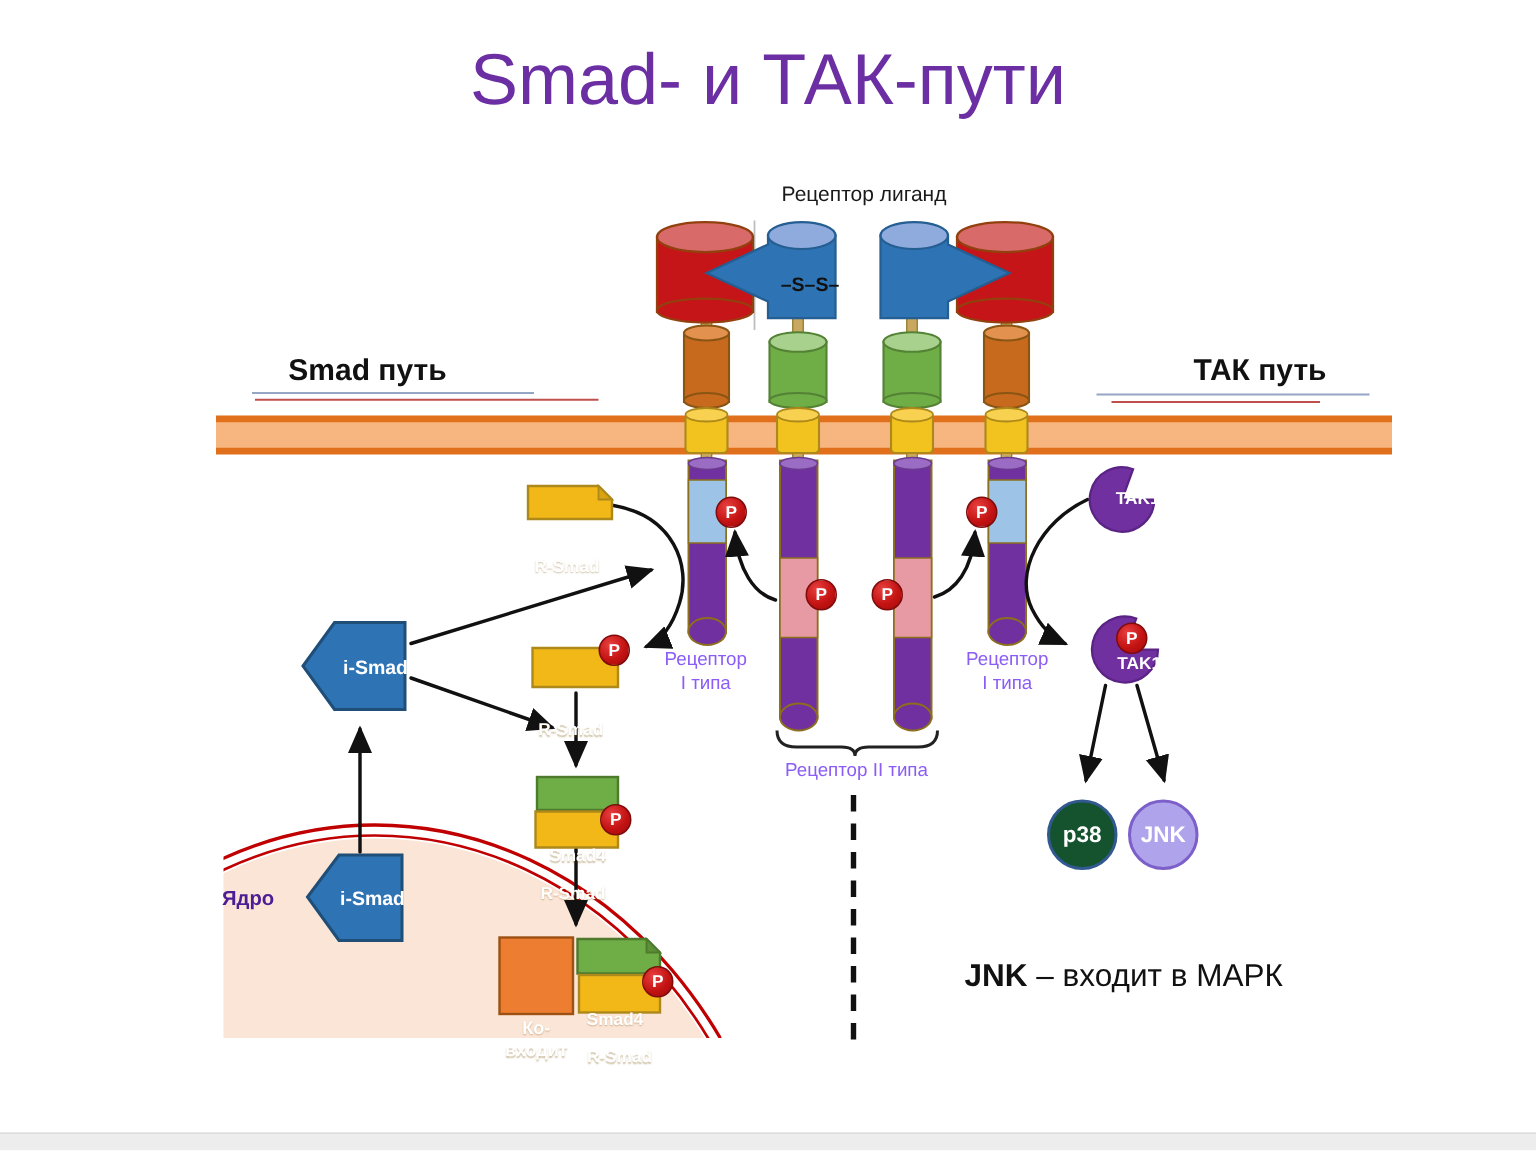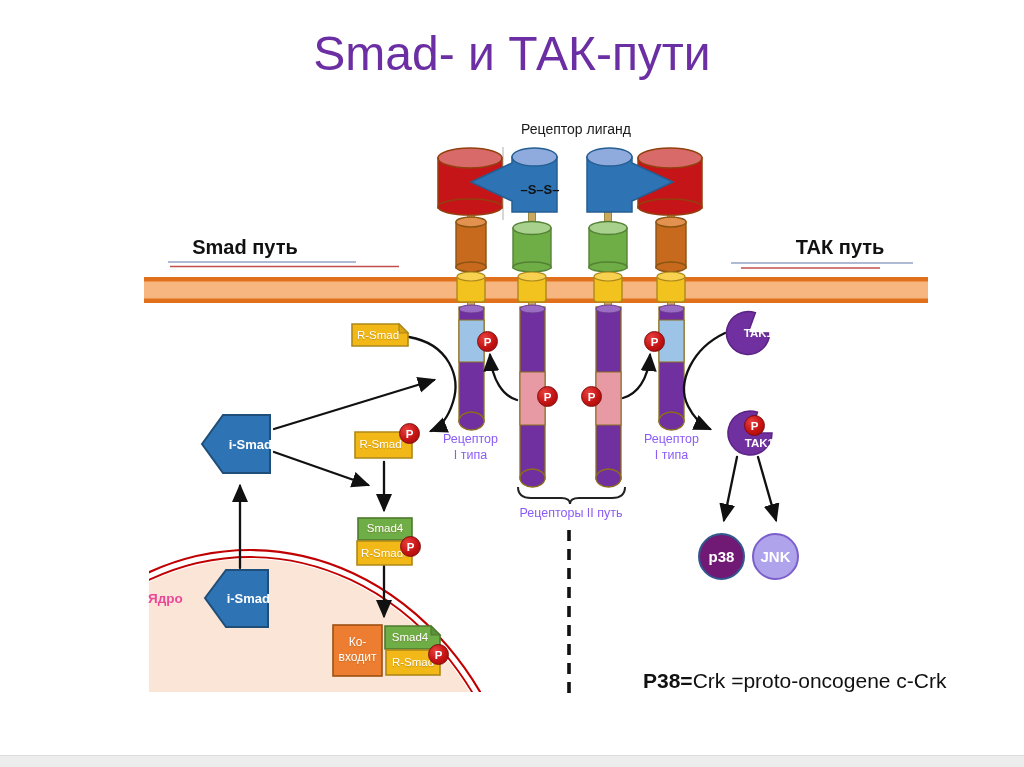--- a/index.html
+++ b/index.html
@@ -1,35 +1,35 @@
 <!DOCTYPE html>
 <html><head>
 <meta charset="utf-8">
 <style>
   html,body{margin:0;padding:0;background:#fff;}
   #slide{position:relative;width:1024px;height:767px;background:#ffffff;overflow:hidden;
          font-family:"Liberation Sans",sans-serif;}
   #diagram-svg{position:absolute;left:0;top:0;z-index:1;}
-  .txt{position:absolute;z-index:3;color:#ec4899;}
+  .txt{position:absolute;z-index:3;color:#4c1d95;}
   .ctr{text-align:center;}
   .prel{white-space:pre-line;}
   #page-title{left:0;right:0;top:26px;font-size:48px;color:#6B2EA3;text-align:center;letter-spacing:0px;}
   .section-label{font-size:20px;font-weight:bold;color:#111;}
   .small-label{font-size:12.5px;line-height:1.28;color:#8b5cf6;}
   .dimeric{font-size:14px;color:#1a1a1a;}
   .ss{font-size:13px;font-weight:bold;color:#111;}
-  .tag-text{color:#fff;font-weight:normal;font-size:11.5px;text-shadow:0 1px 1px rgba(120,80,0,.35);}
+  .tag-text{color:#fff;font-weight:bold;font-size:11.5px;text-shadow:0 1px 1px rgba(120,80,0,.35);margin-top:43px;}
   .shape-text{color:#fff;font-weight:bold;text-align:right;}
   .p-circle{position:absolute;z-index:4;width:21px;height:21px;border-radius:50%;
     background:radial-gradient(circle at 35% 30%, #e84040 0%, #c41313 55%, #a00a0a 100%);
     border:1.5px solid #7e0b0b;box-sizing:border-box;display:flex;align-items:center;justify-content:center;
     color:#fff;font-size:11.5px;font-weight:bold;}
   .bubble{position:absolute;z-index:3;border-radius:50%;display:flex;align-items:center;justify-content:center;
     box-sizing:border-box;color:#fff;font-weight:bold;font-size:15px;}
-  #p38-bubble{left:698px;top:533px;width:47px;height:47px;background:#701a75;border:2.5px solid #31598F;}
+  #p38-bubble{left:698px;top:533px;width:47px;height:47px;background:#14532d;border:2.5px solid #31598F;}
   #jnk-bubble{left:752px;top:533px;width:47px;height:47px;background:#AFA3EB;border:2.5px solid #7C5FC9;}
   .note-line{position:absolute;z-index:3;font-size:21px;color:#111;}
   .note-line b{font-weight:bold;}
   #bottom-bar{position:absolute;z-index:5;left:0;right:0;top:755px;height:12px;background:#ededed;border-top:1px solid #dcdcdc;}
 </style>
 </head>
 <body>
 
 <div id="slide">
 
@@ -214,21 +214,21 @@
 <div class="txt dimeric ctr" style="left:488px;top:121px;width:176px;">Рецептор лиганд</div>
 <div class="txt ss ctr" style="left:504px;top:182px;width:72px;">–S–S–</div>
 
 <div class="txt section-label ctr" style="left:745px;top:236px;width:190px;">ТАК путь</div>
 <div class="txt section-label ctr" style="left:150px;top:236px;width:190px;">Smad путь</div>
 
 <div class="txt small-label ctr prel" style="left:420px;top:431px;width:101px;">Рецептор
 I типа</div>
 <div class="txt small-label ctr prel" style="left:621px;top:431px;width:101px;">Рецептор
 I типа</div>
-<div class="txt small-label ctr" style="left:488px;top:505px;width:166px;">Рецепторы II путь</div>
+<div class="txt small-label ctr" style="left:488px;top:505px;width:166px;">Рецептор II типа</div>
 
 <div class="txt tag-text ctr" style="left:352px;top:329px;width:52px;">R-Smad</div>
 <div class="txt tag-text ctr" style="left:354px;top:438px;width:53px;">R-Smad</div>
 <div class="txt tag-text ctr" style="left:358px;top:522px;width:54px;">Smad4</div>
 <div class="txt tag-text ctr" style="left:356px;top:547px;width:52px;">R-Smad</div>
 <div class="txt tag-text ctr" style="left:385px;top:631px;width:50px;">Smad4</div>
 <div class="txt tag-text ctr" style="left:386px;top:656px;width:54px;">R-Smad</div>
 <div class="txt tag-text ctr prel" style="left:333px;top:635px;width:49px;font-size:12px;line-height:1.25;">Ко-
 входит</div>
 
@@ -249,17 +249,17 @@
 
 <div class="p-circle" style="left:477px;top:331px;">P</div>
 <div class="p-circle" style="left:537px;top:386px;">P</div>
 <div class="p-circle" style="left:581px;top:386px;">P</div>
 <div class="p-circle" style="left:644px;top:331px;">P</div>
 <div class="p-circle" style="left:399px;top:423px;">P</div>
 <div class="p-circle" style="left:400px;top:536px;">P</div>
 <div class="p-circle" style="left:428px;top:644px;">P</div>
 <div class="p-circle" style="left:744px;top:415px;">P</div>
 
-<div class="note-line" style="left:643px;top:669px;"><b>P38=</b><span>Crk =proto-oncogene c-Crk</span></div>
+<div class="note-line" style="left:643px;top:639px;"><b>JNK</b><span> – входит в МАРК</span></div>
 
 <div id="bottom-bar"></div>
 
 </div>
 
 </body></html>

